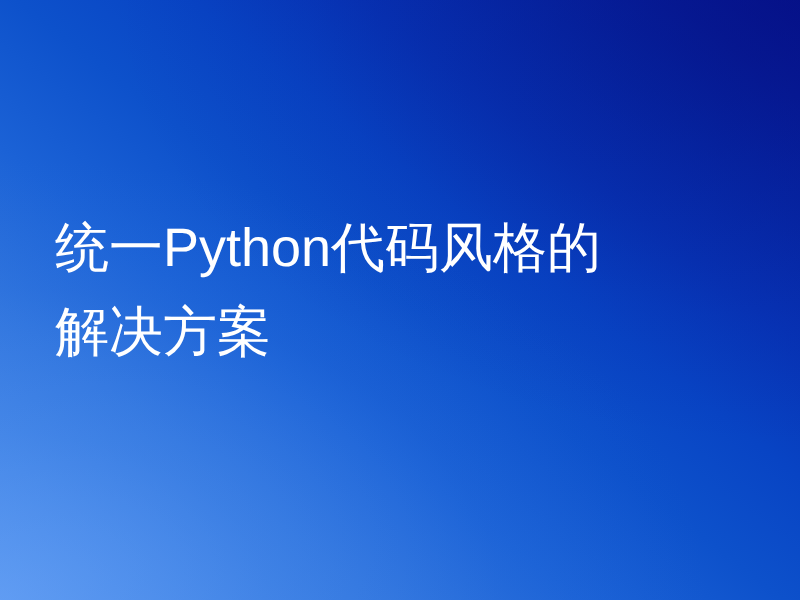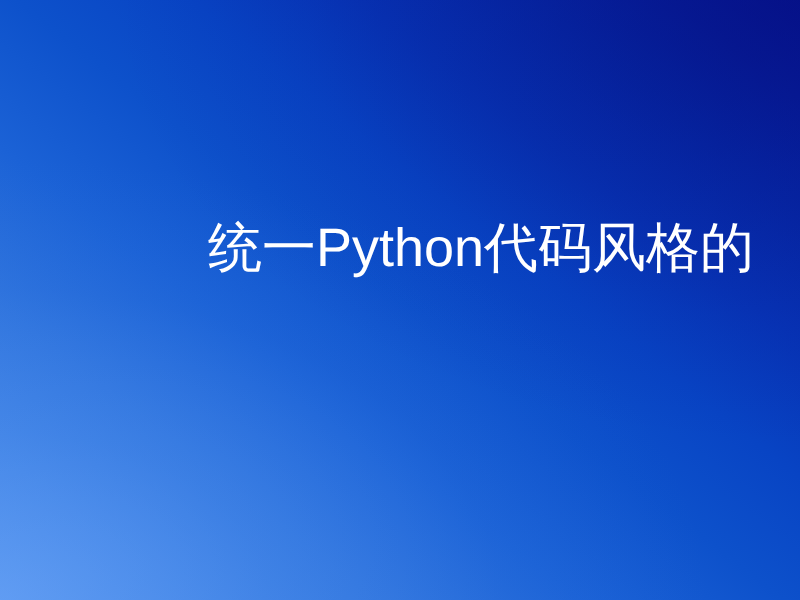--- a/index.html
+++ b/index.html
@@ -64,24 +64,23 @@
         rgba(4, 14, 120, 0.50) 0%,
         rgba(5, 18, 130, 0.28) 30%,
         rgba(6, 26, 150, 0.10) 56%,
         rgba(0, 0, 0, 0) 78%);
     pointer-events: none;
   }
 
   
   #title-block {
     position: absolute;
-    left: 64px;
+    left: 55px;
     top: 206px;
     width: 690px;
-    text-align: right;
   }
 
   .title-line {
     color: #ffffff;
     font-family: "Liberation Sans", "DejaVu Sans", sans-serif;
     font-size: 54px;
     line-height: 84px;
     font-weight: 400;
     letter-spacing: 0px;
     white-space: pre;
@@ -92,15 +91,16 @@
 <body>
 
 <div id="slide">
 
   <div id="slide-background"></div>
   <div id="slide-background-highlight"></div>
   <div id="slide-background-shade"></div>
 
   <div id="title-block">
     <div class="title-line">统一Python代码风格的</div>
+    <div class="title-line">解决方案</div>
   </div>
 
 </div>
 
 </body></html>

